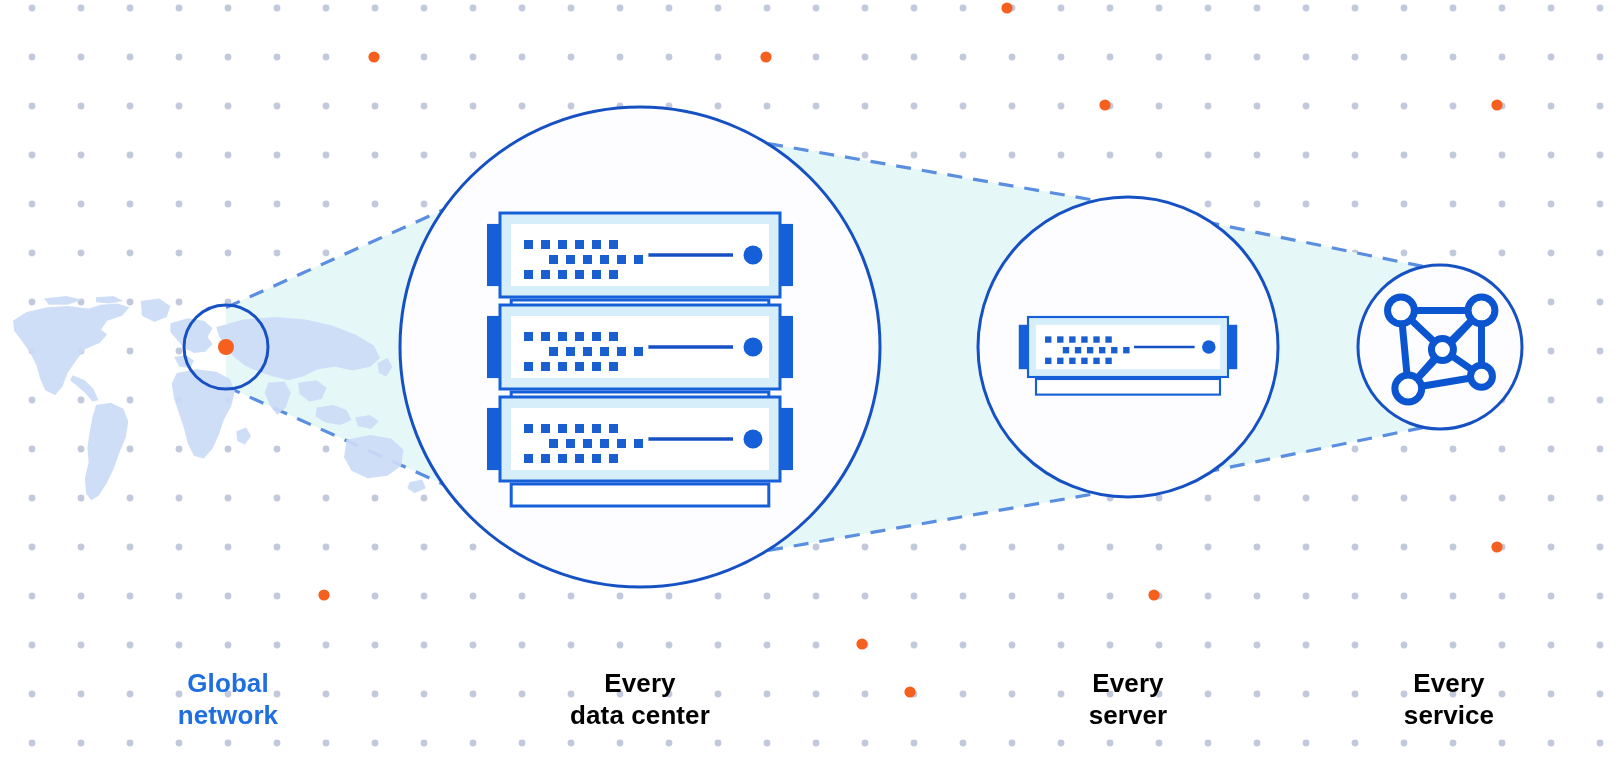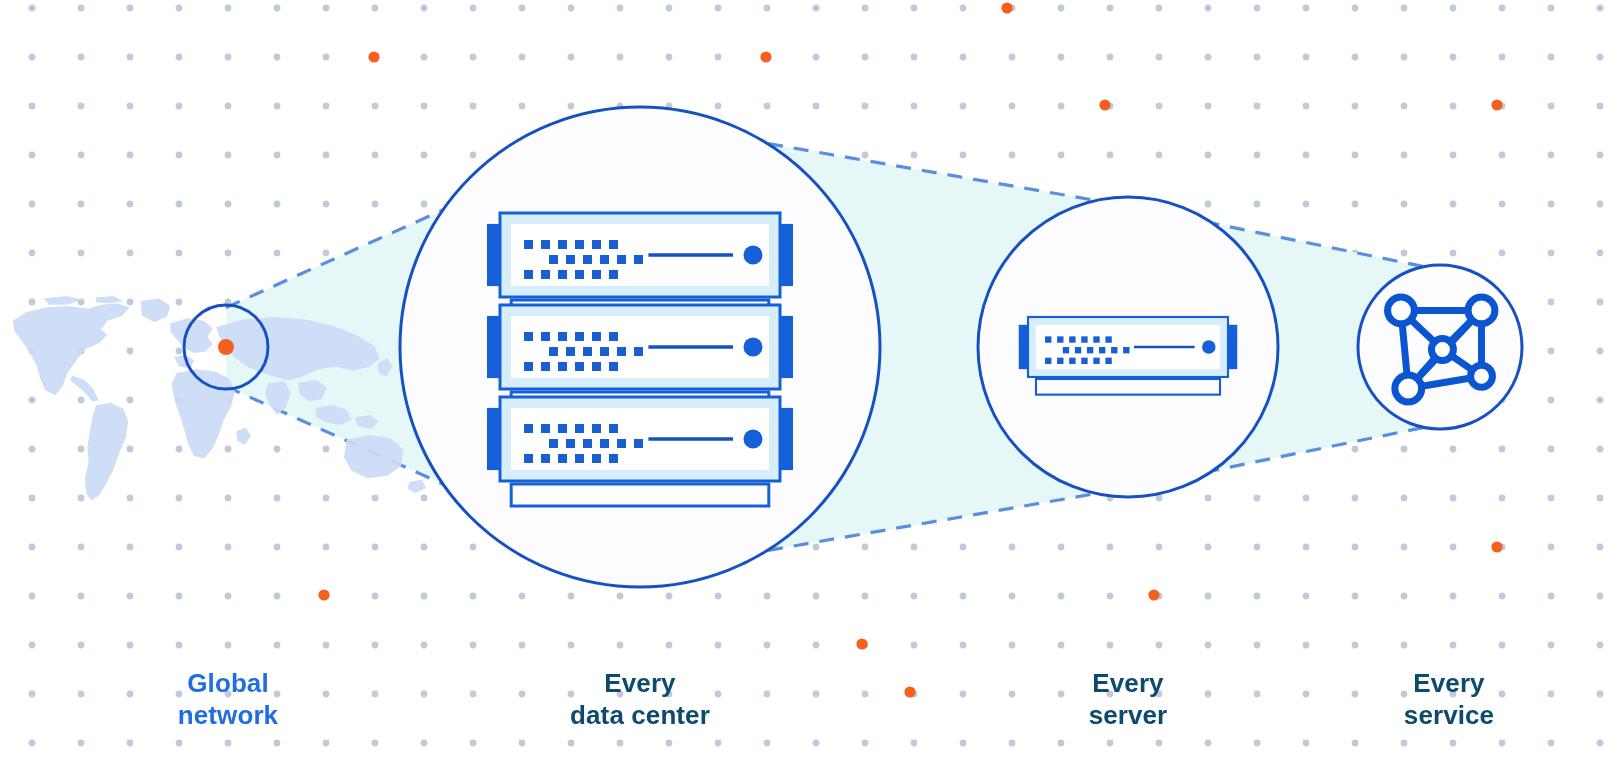--- a/index.html
+++ b/index.html
@@ -17,21 +17,21 @@
   }
   #dotgrid{position:absolute;left:0;top:0;width:1620px;height:782px;}
   #artwork{position:absolute;left:0;top:0;width:1620px;height:782px;}
   .caption{
     position:absolute;
     text-align:center;
     font-size:26px;
     line-height:1.22;
     font-weight:700;
     letter-spacing:.1px;
-    color:#0c4a6e;
+    color:#000000;
     white-space:pre-line;
     user-select:none;
   }
   .caption.accent{color:#1f6fe0;}
 </style>
 </head>
 <body>
 
 <div id="stage">
 

